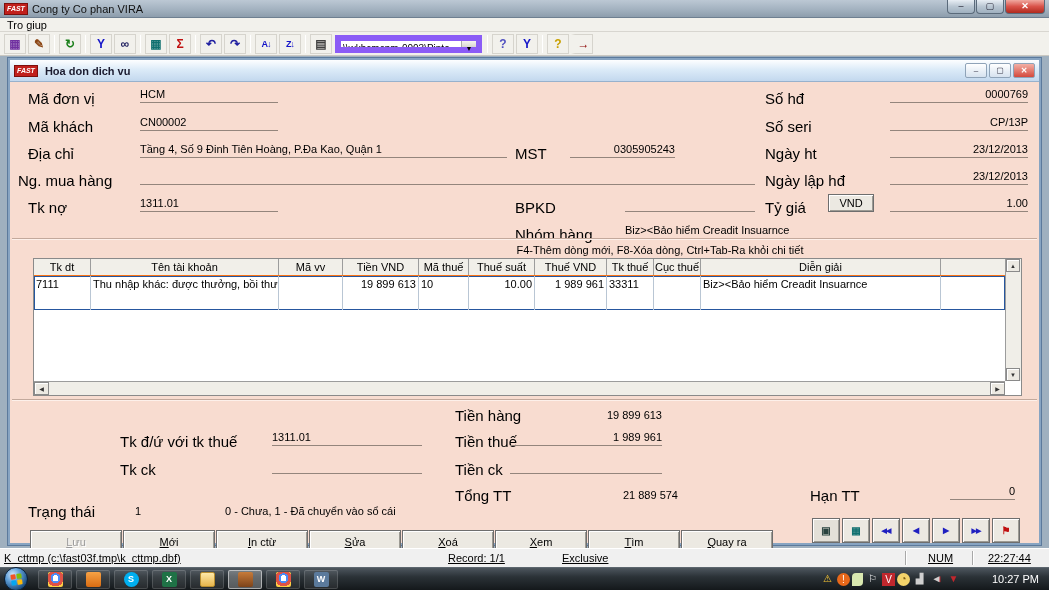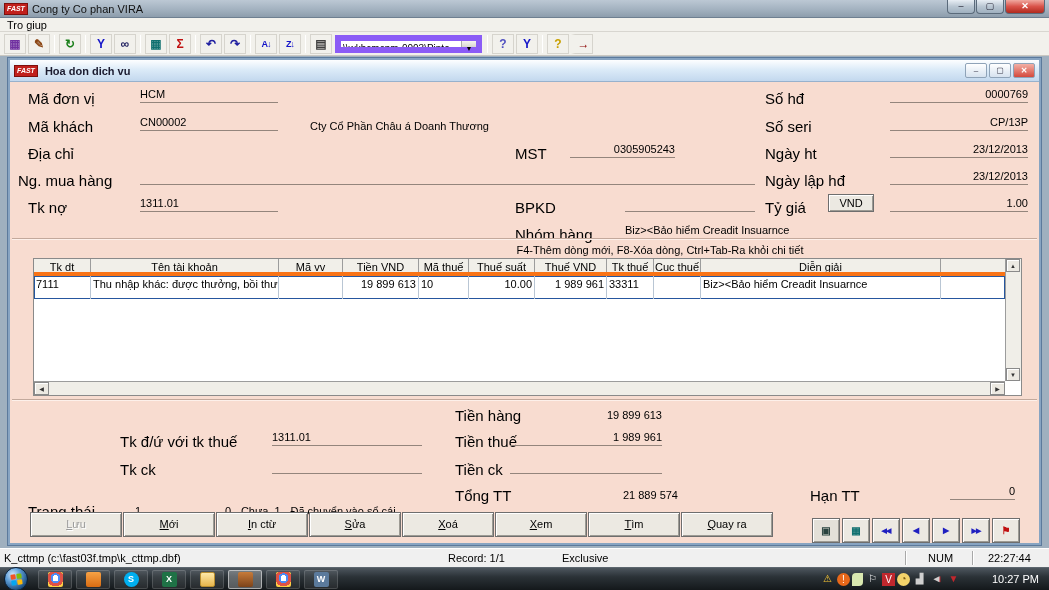--- a/index.html
+++ b/index.html
@@ -45,47 +45,47 @@
   .plain { position:absolute; height:16px; font-size:11px; line-height:16px; white-space:nowrap; }
   .r { text-align:right; }
   .vndbtn { position:absolute; width:46px; height:18px; background:#ece9e2; border:1px solid #6e6e6e;
     box-shadow:inset 1px 1px 0 #fff, inset -1px -1px 0 #9d9b94; text-align:center; font-size:11px; line-height:16px; }
   .hint { position:absolute; left:250px; top:162px; width:800px; text-align:center; font-size:11px; }
   .groove { position:absolute; left:2px; right:2px; height:0; border-top:1px solid #c3a99c; border-bottom:1px solid #fdf0ea; }
 
   
   .grid { position:absolute; left:23px; top:176px; width:989px; height:138px; border:1px solid #8a8a8a; background:#fff; }
   .gin { position:absolute; left:0; top:0; width:971px; height:122px; overflow:hidden; }
-  .ghead { display:flex; height:17px; background:#f1efe9; border-bottom:4px solid #f97316; }
+  .ghead { display:flex; height:17px; background:#f1efe9; border-bottom:1px solid #f97316; }
   .gh { border-right:1px solid #9c9c9c; font-size:11px; text-align:center; line-height:16px; overflow:hidden; white-space:nowrap; }
-  .grow { display:flex; height:23px; background:#fff; box-shadow:inset 0 0 0 1px #26569e;justify-content:flex-end; }
+  .grow { display:flex; height:34px; background:#fff; box-shadow:inset 0 0 0 1px #26569e;justify-content:flex-end; }
   .gc { border-right:1px solid #b9c6d4; font-size:11px; line-height:16px; padding:0 2px; overflow:hidden; white-space:nowrap; }
   .vscroll { position:absolute; right:0; top:0; width:16px; height:122px; background:#f0eee8; border-left:1px solid #9c9c9c; }
   .hscroll { position:absolute; left:0; bottom:0; width:971px; height:14px; background:#f0eee8; border-top:1px solid #9c9c9c; display:flex; justify-content:space-between; }
   .sbtn { width:15px; height:13px; background:#ece9e2; border:1px solid #8a8a8a; box-shadow:inset 1px 1px 0 #fff;
     font-size:6px; text-align:center; line-height:12px; color:#333; }
   .vscroll .sbtn { width:14px; }
   .vscroll .top { position:absolute; top:0; left:0; }
   .vscroll .bot { position:absolute; bottom:0; left:0; }
 
   
   .cbgroup { position:absolute; left:788px; top:320px; width:230px; height:74px; border:1px solid #b3a79f; }
   .cb { position:absolute; width:13px; height:13px; border:1px solid #7a7a7a; background:#fffff2; box-shadow:inset 1px 1px 1px #d9d9c9; }
 
   
-  .cmd { position:absolute; top:430px; height:25px; width:92px; background:#ece9e2; border:1px solid #6e6e6e;
+  .cmd { position:absolute; top:448px; height:25px; width:92px; background:#ece9e2; border:1px solid #6e6e6e;
     box-shadow:inset 1px 1px 0 #fff, inset -1px -1px 0 #9d9b94; text-align:center; font-size:11px; line-height:23px; }
   .cmd::first-letter { text-decoration:underline; }
   .cmd.dis { color:#9a9a9a; text-shadow:1px 1px 0 #fff; }
   .ibtn { position:absolute; top:436px; height:25px; width:28px; background:#ece9e2; border:1px solid #6e6e6e;
     box-shadow:inset 1px 1px 0 #fff, inset -1px -1px 0 #9d9b94; text-align:center; font-size:10px; line-height:23px; font-weight:bold; }
 
   
   .statusbar { position:absolute; left:0; top:548px; width:1049px; height:19px; background:#f0f0f0; border-top:1px solid #fff; font-size:11px; }
-  .seg { position:absolute; top:2px; height:15px; line-height:15px; }
+  .seg { position:absolute; top:2px; height:15px; line-height:15px;text-decoration:underline; }
   .sborder { border-left:1px solid #a8a8a8; border-right:1px solid #fff; position:absolute; top:2px; height:14px; width:0; }
 
   
   .taskbar { position:absolute; left:0; top:567px; width:1049px; height:23px;
     background:linear-gradient(180deg,#4d565e 0%,#2b3237 40%,#14181b 100%); border-top:1px solid #5c666e; display:flex; align-items:center; }
   .orb { position:relative; width:24px; height:24px; border-radius:50%; margin:0 8px 0 4px;
     background:radial-gradient(circle at 35% 30%, #d6e9fb 0%, #5f9fd8 35%, #1d4d7d 75%, #0c2c4d 100%); border:1px solid #0a2038; }
   .flag { position:absolute; left:6px; top:6px; width:11px; height:11px; transform:rotate(-8deg); display:grid; grid-template-columns:5px 5px; grid-template-rows:5px 5px; gap:1px; }
   .flag i { display:block; border-radius:1px; }
   .tapp { width:34px; height:19px; margin:0 2px; border-radius:2px; background:rgba(255,255,255,.07); border:1px solid rgba(255,255,255,.15); display:flex; align-items:center; justify-content:center; }
@@ -160,21 +160,21 @@
       <div class="cbody">
 
         <div class="lbl" style="left:18px;top:8px">Mã đơn vị</div>
         <div class="lbl" style="left:18px;top:36px">Mã khách</div>
         <div class="lbl" style="left:18px;top:63px">Địa chỉ</div>
         <div class="lbl" style="left:8px;top:90px">Ng. mua hàng</div>
         <div class="lbl" style="left:18px;top:117px">Tk nợ</div>
 
         <div class="fld" style="left:130px;top:4px;width:138px">HCM</div>
         <div class="fld" style="left:130px;top:32px;width:138px">CN00002</div>
-        <div class="plain" style="left:300px;top:36px">Cty Cổ Phần Châu á Doanh Thương</div>
+        <div class="fld" style="left:130px;top:59px;width:367px">Tầng 4, Số 9 Đinh Tiên Hoàng, P.Đa Kao, Quận 1</div>
         <div class="lbl" style="left:505px;top:63px">MST</div>
         <div class="fld r" style="left:560px;top:59px;width:105px">0305905243</div>
         <div class="fld" style="left:130px;top:86px;width:615px"></div>
         <div class="fld" style="left:130px;top:113px;width:138px">1311.01</div>
         <div class="lbl" style="left:505px;top:117px">BPKD</div>
         <div class="fld" style="left:615px;top:113px;width:130px"></div>
         <div class="lbl" style="left:505px;top:144px">Nhóm hàng</div>
         <div class="fld" style="left:615px;top:140px;width:403px">Biz&gt;&lt;Bảo hiểm Creadit Insuarnce</div>
 
         <div class="lbl" style="left:755px;top:8px">Số hđ</div>

